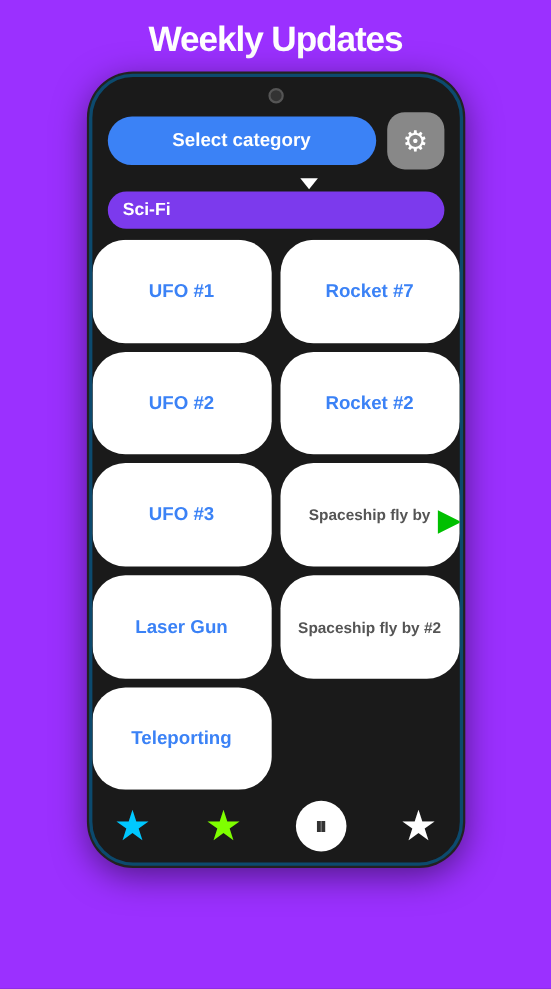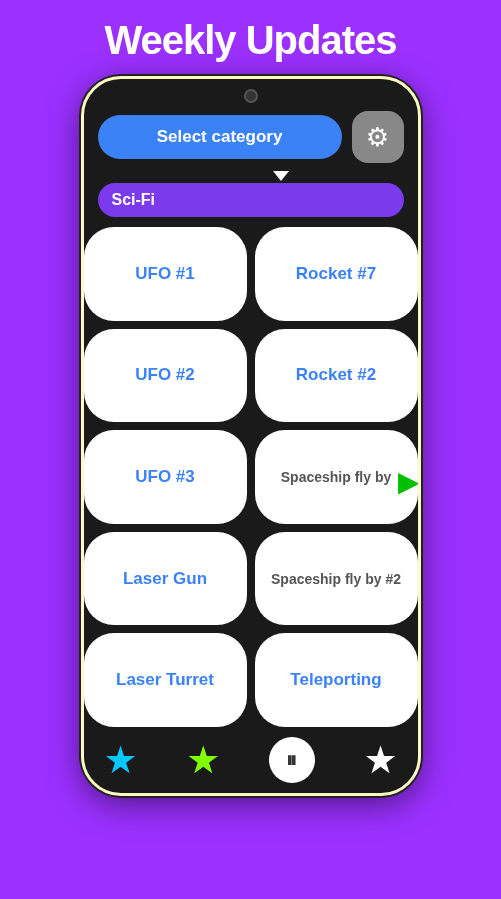--- a/index.html
+++ b/index.html
@@ -8,36 +8,36 @@
       height: 899px;
       background-color: #9b30ff;
       font-family: 'Arial Black', Arial, sans-serif;
       overflow: hidden;
       display: flex;
       flex-direction: column;
       align-items: center;
     }
 
     .page-title {
-      font-size: 40px;
+      font-size: 32px;
       font-weight: 900;
       color: white;
       text-align: center;
       margin-top: 18px;
       margin-bottom: 14px;
       line-height: 1.1;
       letter-spacing: -1px;
     }
 
     .phone-wrapper {
       width: 340px;
       height: 720px;
       background: #1a1a1a;
       border-radius: 40px;
-      border: 3px solid #fef9c3;
+      border: 3px solid #0c4a6e;
       position: relative;
       overflow: hidden;
       display: flex;
       flex-direction: column;
       align-items: center;
       box-shadow: 0 0 0 2px #222, 0 8px 32px rgba(0,0,0,0.5);
     }
 
     
     .camera-notch {
@@ -234,23 +234,20 @@
     </div>
     <div class="grid-item">
       <span class="item-label">Laser Gun</span>
     </div>
 
     <div class="grid-item">
       <span class="item-label small">Spaceship fly by #2</span>
     </div>
 
     <div class="grid-item">
-      <span class="item-label">Laser Turret</span>
-    </div>
-    <div class="grid-item">
       <span class="item-label">Teleporting</span>
     </div>
 
   </div>
 
   <div class="bottom-bar">
     <span class="star-blue">★</span>
     <span class="star-green">★</span>
     <div class="pause-btn">
       <span>⏸</span>

